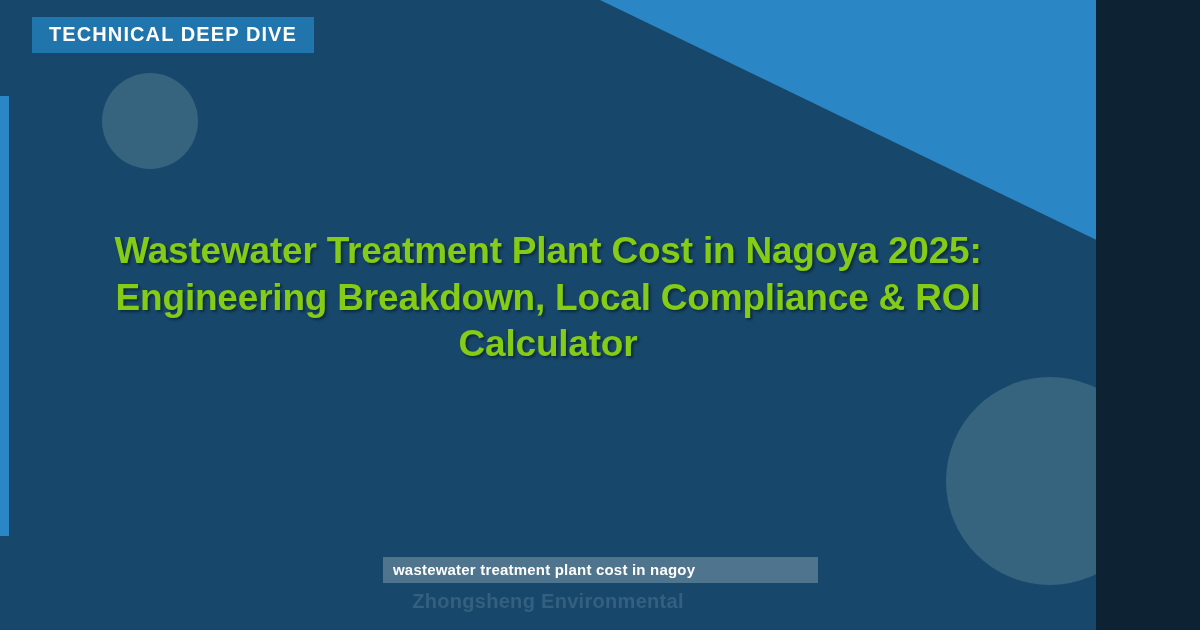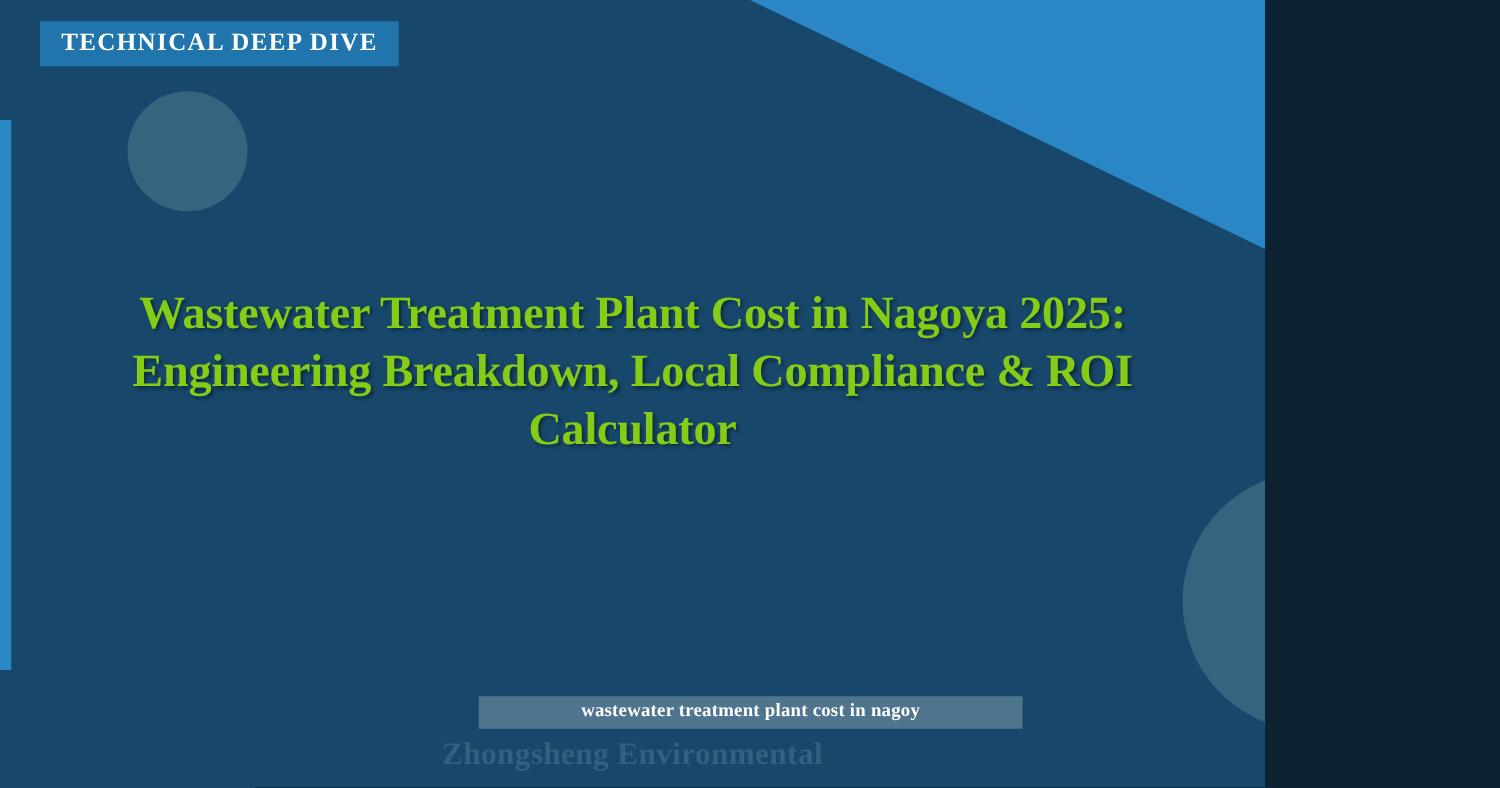--- a/index.html
+++ b/index.html
@@ -3,25 +3,25 @@
 <meta charset="utf-8">
 <style>
   html, body {
     margin: 0;
     padding: 0;
     background: #0d2233;
   }
 
   #card {
     position: relative;
-    width: 1012px;
+    width: 1096px;
     height: 630px;
     overflow: hidden;
     background: #17486b;
-    font-family: Liberation Serif, serif;
+    font-family: Liberation Sans, sans-serif;
     -webkit-font-smoothing: antialiased;
   }
 
   
   .deco-triangle {
     position: absolute;
     inset: 0;
     width: 1200px;
     height: 630px;
     pointer-events: none;
@@ -95,33 +95,33 @@
     top: 557px;
     width: 435px;
     height: 26px;
     box-sizing: border-box;
     padding: 4px 10px 0 10px;
     background: rgba(190, 205, 215, 0.33);
     color: #ffffff;
     font-size: 15px;
     font-weight: bold;
     letter-spacing: 0.2px;
-    text-align: center;
+    text-align: left;
     white-space: nowrap;
     overflow: hidden;
   }
 
   .brand {
     position: absolute;
     left: 0;
     right: 0;
     top: 590px;
     text-align: center;
     color: #33607e;
-    font-size: 25px;
+    font-size: 20px;
     font-weight: bold;
     letter-spacing: 0.3px;
   }
 </style>
 </head>
 <body>
 
 <div id="card">
 
   <svg class="deco-triangle" viewBox="0 0 1200 630" preserveAspectRatio="none" aria-hidden="true">

